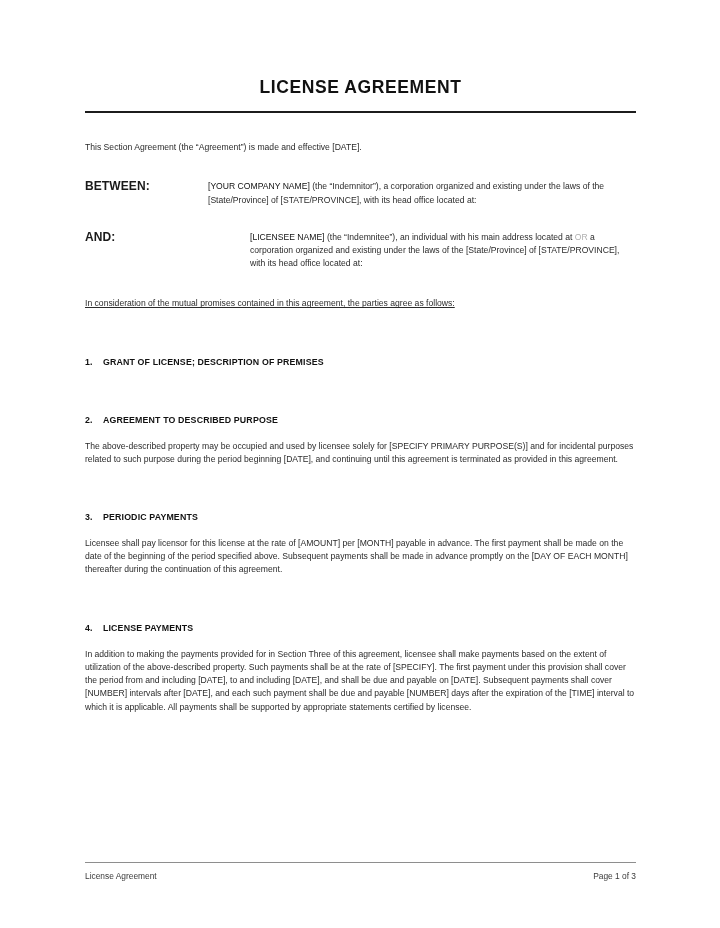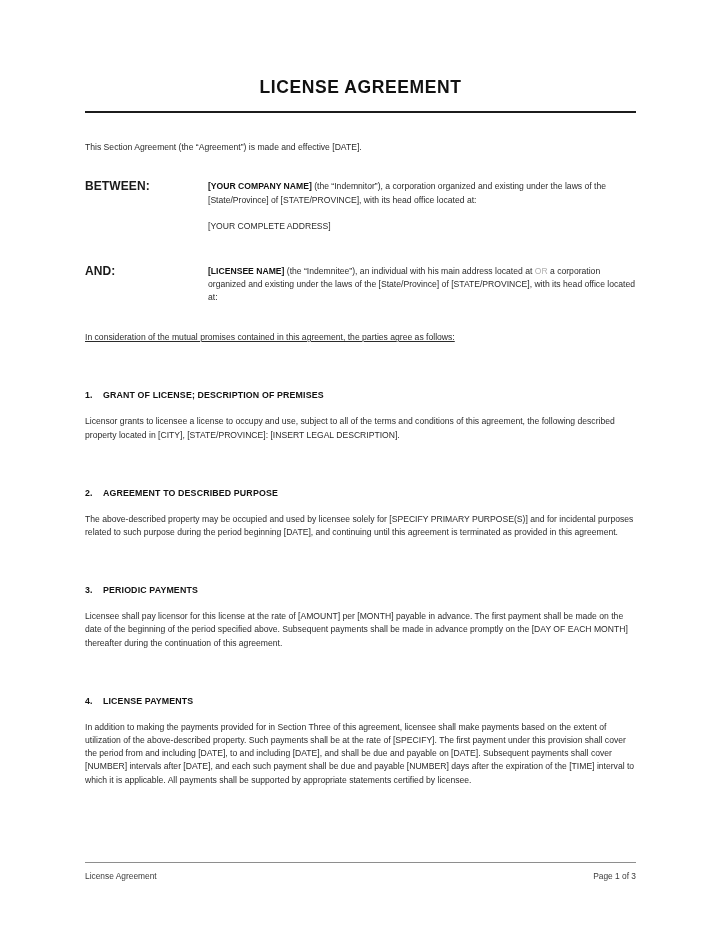--- a/index.html
+++ b/index.html
@@ -69,39 +69,40 @@
     text-decoration: underline;
   }
 
   
   .party-block {
     display: flex;
     align-items: flex-start;
     margin-top: 26px;
   }
   .party-block.second {
-    margin-top: 31px;
+    margin-top: 24px;
+    gap: 42px;
   }
   .party-label {
     width: 123px;
     flex: 0 0 123px;
     font-size: 12px;
     line-height: 13.2px;
     font-weight: bold;
     color: #1a1a1a;
     letter-spacing: 0.1px;
   }
   .party-body {
     flex: 1 1 auto;
     font-size: 8.6px;
     line-height: 13.2px;
     color: #2b2b2b;
   }
   .party-body .strong {
-    font-weight: bold;
+    font-weight: normal;
     color: #111111;
   }
   .party-body .faded {
     color: #b0b0b0;
   }
   .party-address {
     margin-top: 13.5px;
   }
 
   
@@ -160,39 +161,37 @@
 
     <h1 class="doc-title">LICENSE AGREEMENT</h1>
     <div class="title-rule"></div>
 
     <p class="para intro-para">This Section Agreement (the “Agreement”) is made and effective [DATE].</p>
 
     <div class="party-block">
       <div class="party-label">BETWEEN:</div>
       <div class="party-body">
         <span class="strong">[YOUR COMPANY NAME]</span><span> (the “Indemnitor”), a corporation organized and existing under the laws of the [State/Province] of [STATE/PROVINCE], with its head office located at:</span>
-        <div class="party-address">[YOUR COMPLETE ADDRESS]</div>
       </div>
     </div>
 
     <div class="party-block second">
       <div class="party-label">AND:</div>
       <div class="party-body">
         <span class="strong">[LICENSEE NAME]</span><span> (the “Indemnitee”), an individual with his main address located at </span><span class="faded">OR</span><span> a corporation organized and existing under the laws of the [State/Province] of [STATE/PROVINCE], with its head office located at:</span>
       </div>
     </div>
 
     <p class="para consideration-para">In consideration of the mutual promises contained in this agreement, the parties agree as follows:</p>
 
     <div class="section">
       <div class="section-heading">
         <span class="section-number">1.</span>
         <span class="section-title">GRANT OF LICENSE; DESCRIPTION OF PREMISES</span>
       </div>
-      <p class="para section-body">Licensor grants to licensee a license to occupy and use, subject to all of the terms and conditions of this agreement, the following described property located in [CITY], [STATE/PROVINCE]: [INSERT LEGAL DESCRIPTION].</p>
     </div>
 
     <div class="section">
       <div class="section-heading">
         <span class="section-number">2.</span>
         <span class="section-title">AGREEMENT TO DESCRIBED PURPOSE</span>
       </div>
       <p class="para section-body">The above-described property may be occupied and used by licensee solely for [SPECIFY PRIMARY PURPOSE(S)] and for incidental purposes related to such purpose during the period beginning [DATE], and continuing until this agreement is terminated as provided in this agreement.</p>
     </div>
 

